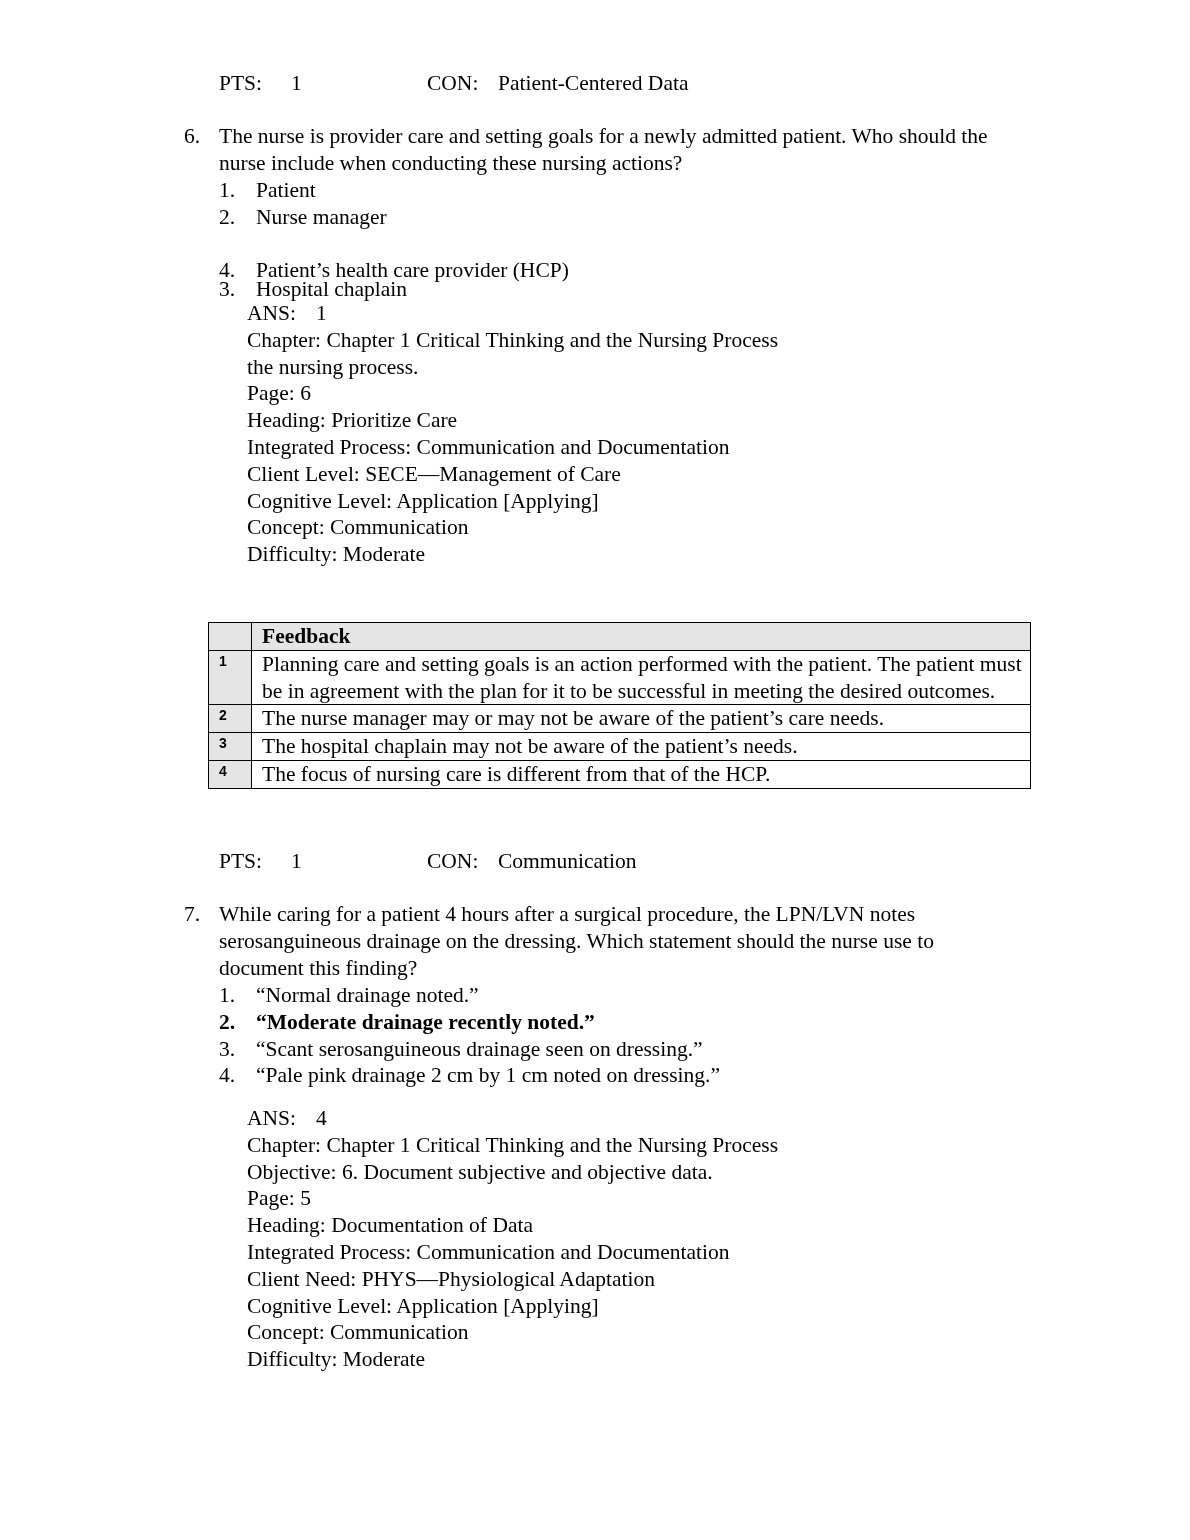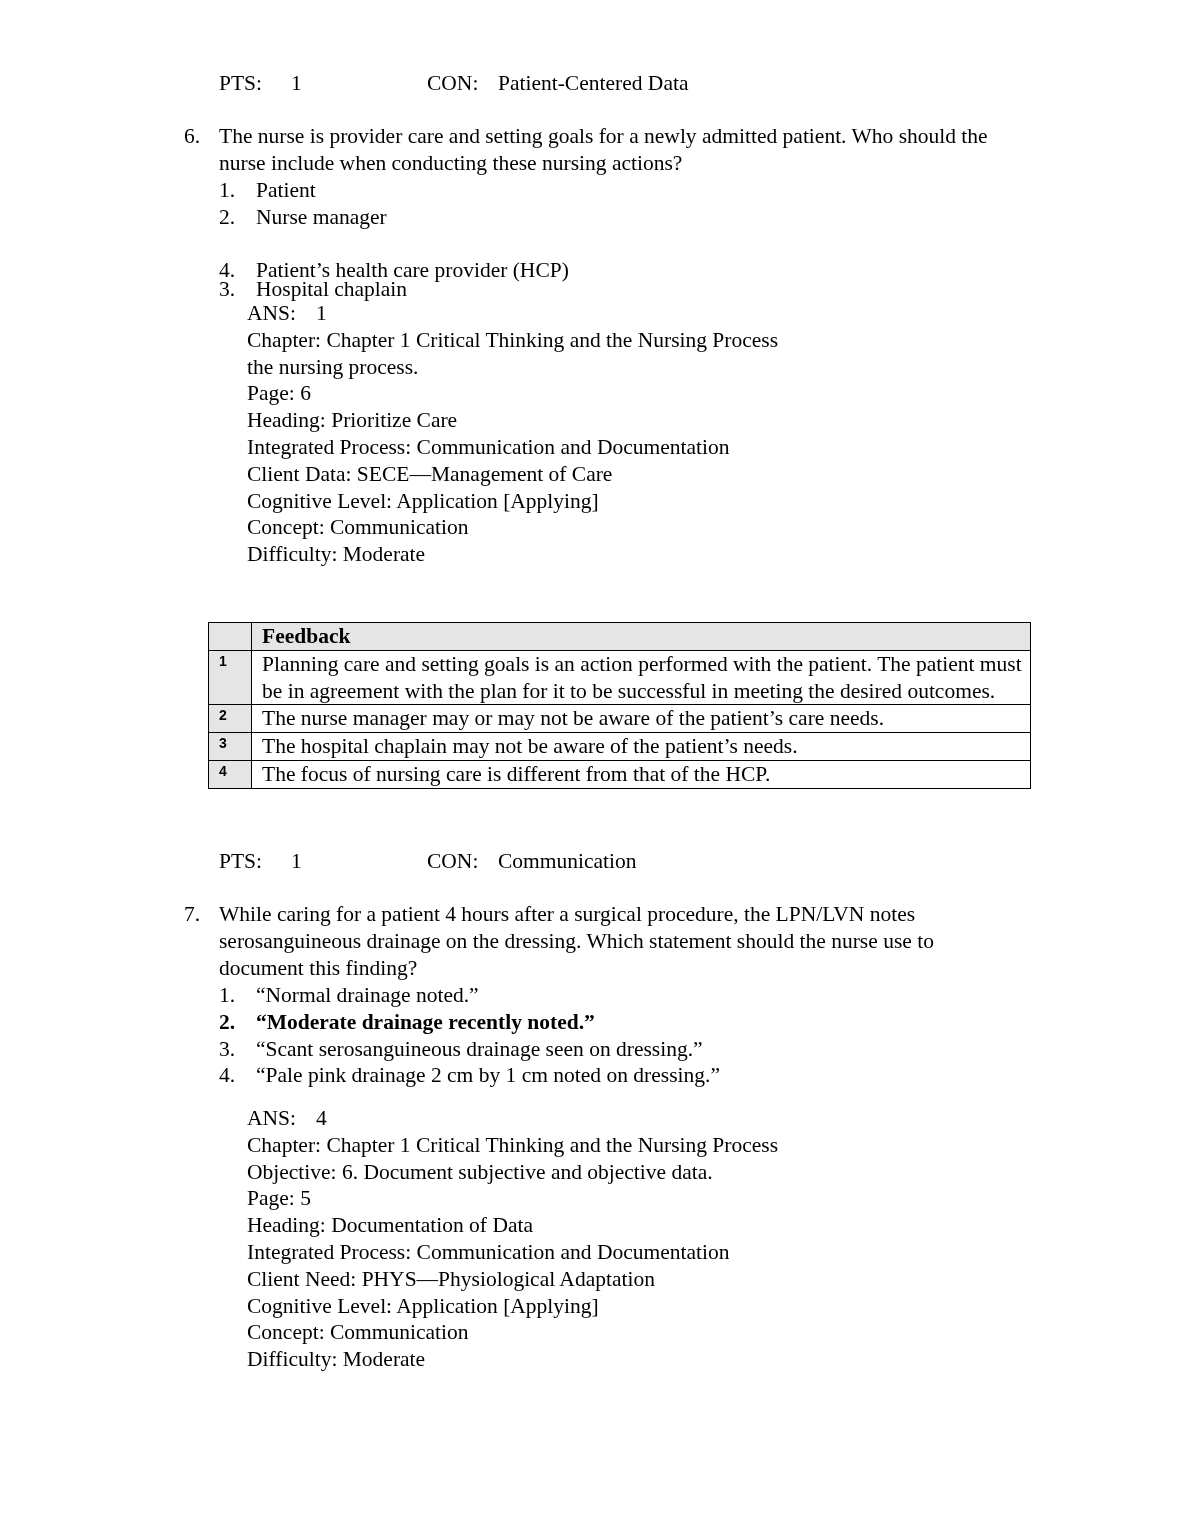--- a/index.html
+++ b/index.html
@@ -55,21 +55,21 @@
   <div class="opt" style="top:248px;margin-top:28px;"><span class="onum">3.</span><span>Hospital chaplain</span></div>
   <div class="opt" style="top:257px;"><span class="onum">4.</span><span>Patient’s health care provider (HCP)</span></div>
 
   <div class="meta" style="top:300px;">
     <div><span>ANS:</span><span class="ans-val">1</span></div>
     <div>Chapter: Chapter 1 Critical Thinking and the Nursing Process</div>
     <div>the nursing process.</div>
     <div>Page: 6</div>
     <div>Heading: Prioritize Care</div>
     <div>Integrated Process: Communication and Documentation</div>
-    <div>Client Data: SECE—Management of Care</div>
+    <div>Client Level: SECE—Management of Care</div>
     <div>Cognitive Level: Application [Applying]</div>
     <div>Concept: Communication</div>
     <div>Difficulty: Moderate</div>
   </div>
 
   <table class="fb">
     <tbody>
         <tr>
       <th class="num"></th>
       <th>Feedback</th>

